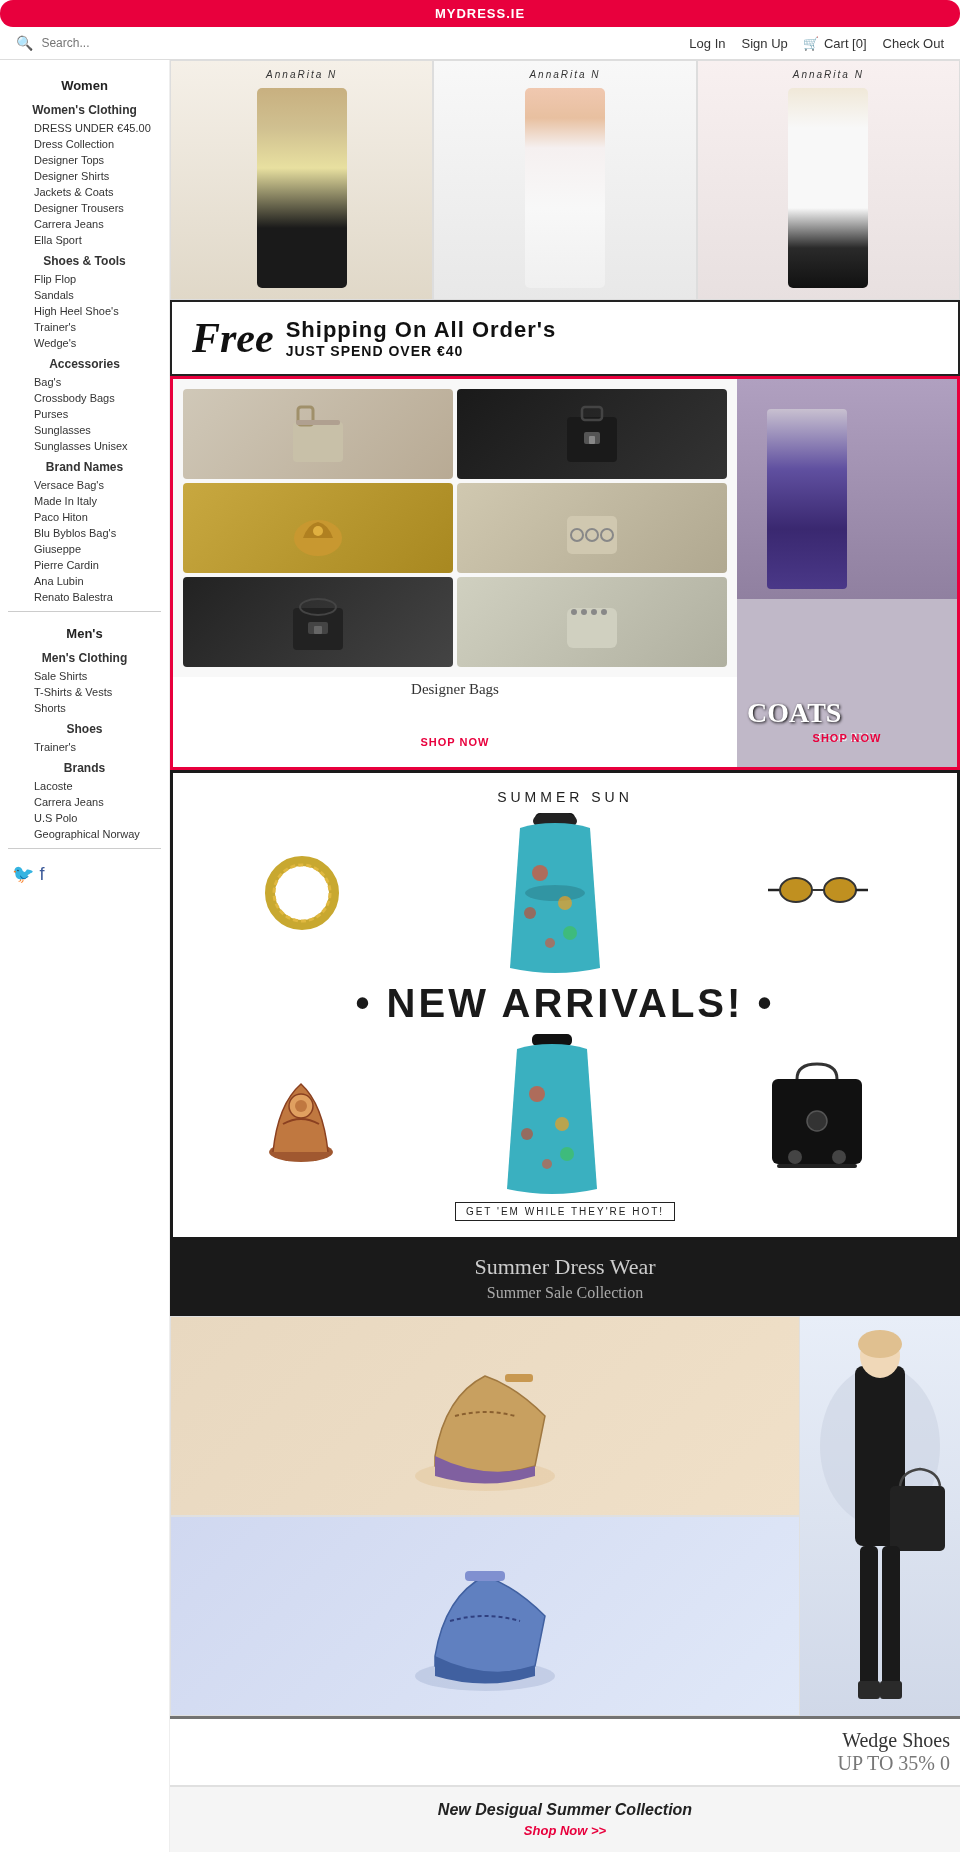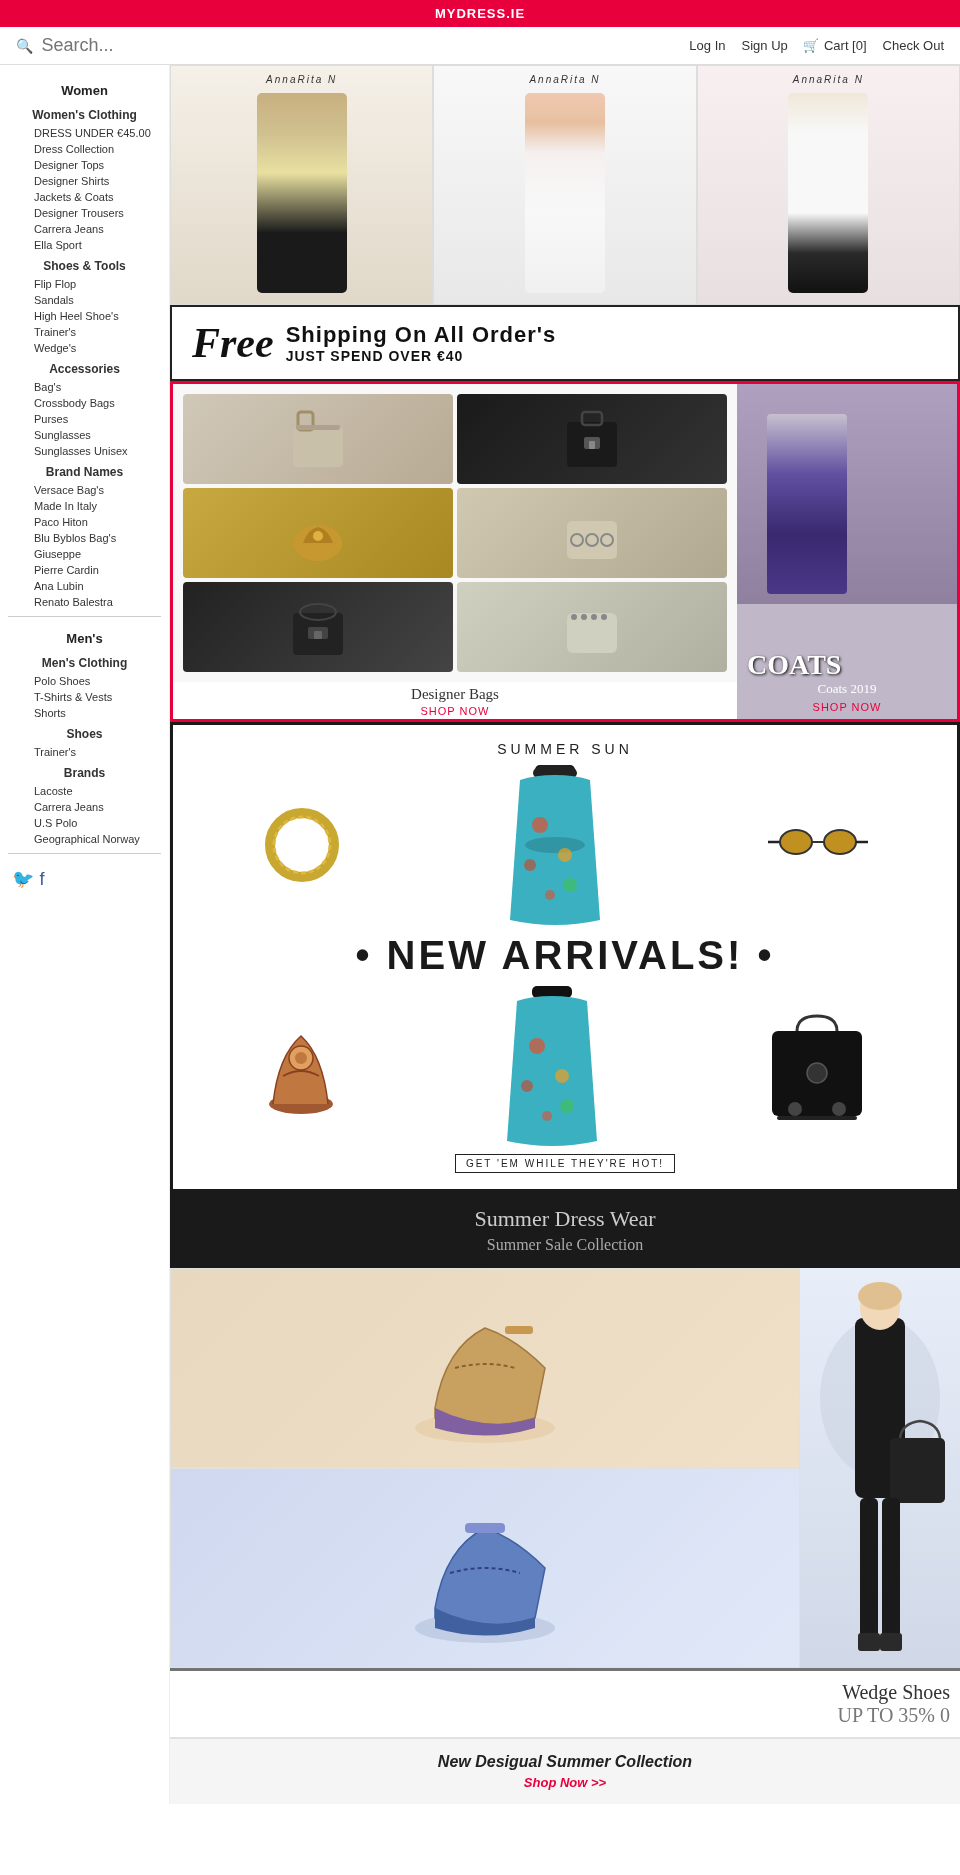--- a/index.html
+++ b/index.html
@@ -7,33 +7,34 @@
 
     
     .top-bar {
       background: #e8003d;
       text-align: center;
       padding: 6px 9px;
       color: white;
       font-size: 13px;
       font-weight: bold;
       letter-spacing: 1px;
+      border-radius: 13px;
     }
     .nav-bar {
       background: #fff;
       display: flex;
       align-items: center;
       justify-content: space-between;
       padding: 8px 16px;
       border-bottom: 1px solid #ddd;
     }
     .nav-left { display: flex; align-items: center; gap: 8px; }
     .nav-search-icon { font-size: 14px; color: #333; }
     .nav-search-input {
-      border: none; outline: none; font-size: 18px; color: #555; width: 80px;
+      border: none; outline: none; font-size: 12px; color: #555; width: 80px;
     }
     .nav-right { display: flex; align-items: center; gap: 16px; font-size: 13px; color: #333; }
     .nav-link { cursor: pointer; color: #333; text-decoration: none; }
     .nav-cart { display: flex; align-items: center; gap: 4px; }
 
     
     .main-layout { display: flex; }
 
     
     .sidebar {
@@ -185,24 +186,25 @@
       text-align: center;
       padding: 4px 0 2px;
       font-family: 'Brush Script MT', cursive;
       font-size: 15px;
       color: #333;
     }
     .promo-shop-now {
       text-align: center;
       color: #e8003d;
       font-size: 11px;
-      font-weight: normal;
+      font-weight: bold;
       letter-spacing: 1px;
       cursor: pointer;
-      padding-bottom: 2px;
+      padding-bottom: 19px;
+      margin-top: 36px;
     }
     .promo-left-col {
       flex: 1;
       display: flex;
       flex-direction: column;
     }
 
     
     .new-arrivals {
       background: #fff;
@@ -385,21 +387,21 @@
     <div class="sidebar-item">Blu Byblos Bag's</div>
     <div class="sidebar-item">Giuseppe</div>
     <div class="sidebar-item">Pierre Cardin</div>
     <div class="sidebar-item">Ana Lubin</div>
     <div class="sidebar-item">Renato Balestra</div>
 
     <hr class="sidebar-divider">
 
     <div class="sidebar-section-title">Men's</div>
     <div class="sidebar-sub-title">Men's Clothing</div>
-    <div class="sidebar-item">Polo Shoes</div>
+    <div class="sidebar-item">Sale Shirts</div>
     <div class="sidebar-item">T-Shirts &amp; Vests</div>
     <div class="sidebar-item">Shorts</div>
 
     <div class="sidebar-sub-title">Shoes</div>
     <div class="sidebar-item">Trainer's</div>
 
     <div class="sidebar-sub-title">Brands</div>
     <div class="sidebar-item">Lacoste</div>
     <div class="sidebar-item">Carrera Jeans</div>
     <div class="sidebar-item">U.S Polo</div>

